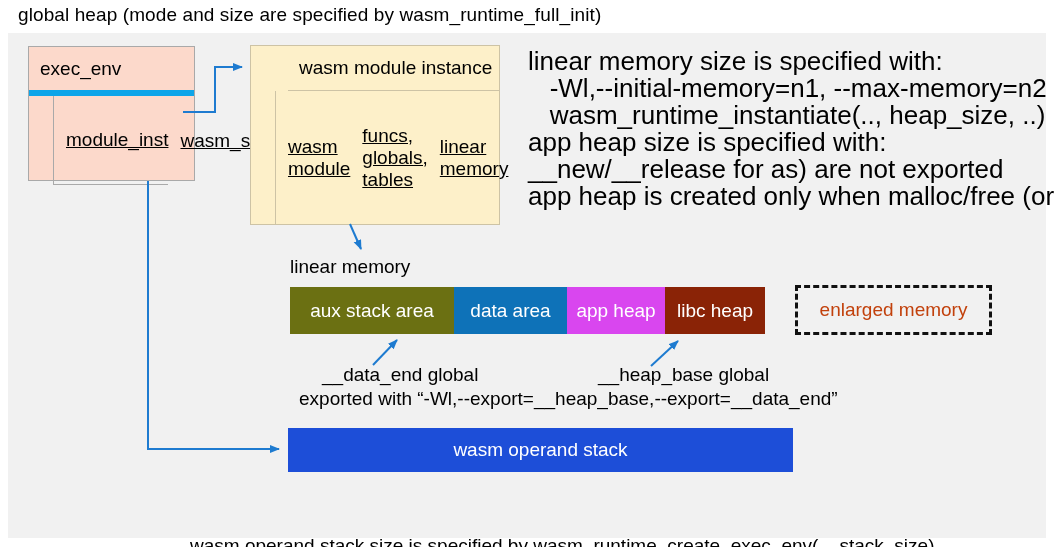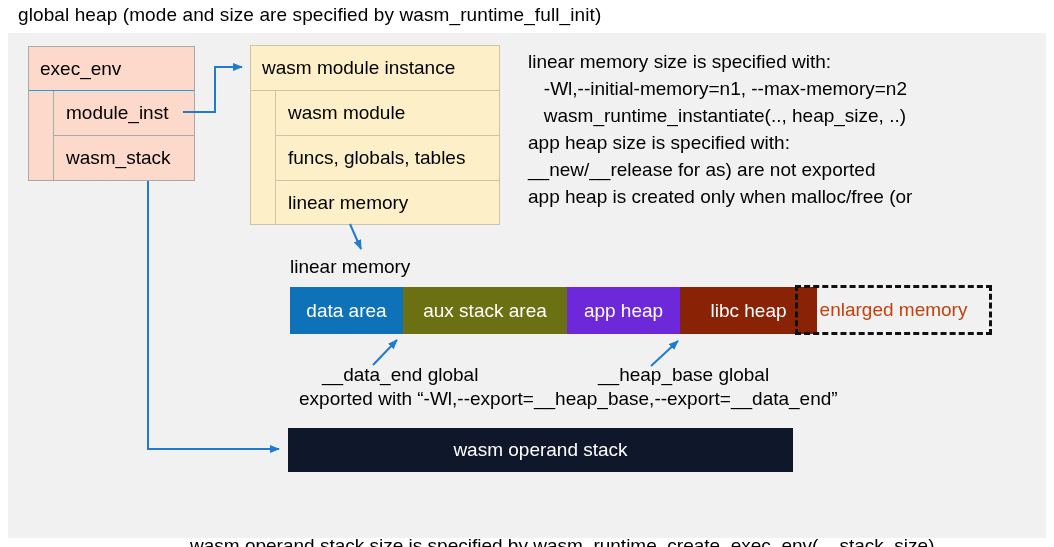--- a/index.html
+++ b/index.html
@@ -7,56 +7,56 @@
   .page { position:relative; width:1054px; height:547px; background:#fff; overflow:hidden;padding-left:44px; }
 
   .title { position:absolute; left:18px; top:4px; font-size:19px; font-weight:500; letter-spacing:0.1px; }
 
   .panel { position:absolute; left:8px; top:33px; width:1038px; height:505px; background:#f1f1f1; }
 
   
   .struct { position:absolute; box-sizing:border-box; font-size:19px; }
   .exec-env { left:28px; top:46px; width:167px; height:135px; background:#fcd9cb; border:1px solid #a9a9a9; }
   .mod-inst { left:250px; top:45px; width:250px; height:180px; background:#fdf0c9; border:1px solid #cdc3a5; }
-  .exec-env .struct-header { height:43px; line-height:43px; padding-left:11px; border-bottom:1px solid #0ea5e9; }
-  .mod-inst .struct-header { height:44px; line-height:44px; padding-left:11px; border-bottom:1px solid #cdc3a5; }
+  .exec-env .struct-header { height:43px; line-height:43px; padding-left:11px; border-bottom:6px solid #0ea5e9; }
+  .mod-inst .struct-header { height:44px; line-height:44px; padding-left:11px; border-bottom:1px solid #cdc3a5;margin-left:37px; }
   .struct-body { display:flex; height:calc(100% - 44px); }
   .exec-env .struct-body { height:calc(100% - 44px); }
   .gutter { width:24px; flex:0 0 24px; }
   .exec-env .gutter { border-right:1px solid #a9a9a9; }
   .mod-inst .gutter { border-right:1px solid #cdc3a5; }
-  .rows { flex:1; display:flex; flex-direction:column; }
+  .rows { flex:1; display:flex; flex-direction:row;text-decoration:underline; }
   .row { flex:1; display:flex; align-items:center; padding-left:12px; }
   .exec-env .row { border-bottom:1px solid #a9a9a9; }
   .mod-inst .row { border-bottom:1px solid #cdc3a5; }
   .row.last { border-bottom:none; }
 
   
-  .notes-right { position:absolute; left:528px; top:48px; font-size:19px; line-height:27px; }
+  .notes-right { position:absolute; left:528px; top:48px; font-size:26px; line-height:27px; }
   .notes-right div { white-space:pre; }
 
   .lm-label { position:absolute; left:290px; top:256px; font-size:19px; }
 
   
   .lm-bar { position:absolute; left:290px; top:287px; height:47px; display:flex; }
   .seg { display:flex; align-items:center; justify-content:center; color:#fff; font-size:19px; white-space:nowrap; }
   .seg-data { width:113px; background:#0e72b8; }
   .seg-aux  { width:164px; background:#6b7012; }
-  .seg-app  { width:113px; background:#6d28d9; }
-  .seg-libc { width:137px; background:#8a2306; }
+  .seg-app  { width:98px; background:#d946ef; }
+  .seg-libc { width:100px; background:#8a2306; }
 
   .enlarged { position:absolute; left:795px; top:285px; width:191px; height:44px; border:3px dashed #111;
               display:flex; align-items:center; justify-content:center; color:#c2410c; font-size:19px; }
 
   .ann { position:absolute; font-size:19px; white-space:pre; }
   .ann-dataend { left:322px; top:364px; }
   .ann-heapbase { left:598px; top:364px; }
   .ann-exported { left:299px; top:388px; }
 
-  .operand-bar { position:absolute; left:288px; top:428px; width:505px; height:44px; background:#0f172a;
+  .operand-bar { position:absolute; left:288px; top:428px; width:505px; height:44px; background:#1d4ed8;
                  color:#fff; font-size:19px; display:flex; align-items:center; justify-content:center; }
 
   .notes-bottom { position:absolute; left:190px; top:481px; font-size:19px; line-height:26px; white-space:pre; }
 
   .overlay { position:absolute; left:0; top:0; width:1054px; height:547px; pointer-events:none; }
 </style>
 </head>
 <body>
 
 <div class="page">
@@ -93,22 +93,22 @@
     <div>   -Wl,--initial-memory=n1, --max-memory=n2</div>
     <div>   wasm_runtime_instantiate(.., heap_size, ..)</div>
     <div>app heap size is specified with:</div>
     <div>__new/__release for as) are not exported</div>
     <div>app heap is created only when malloc/free (or</div>
   </div>
 
   <div class="lm-label">linear memory</div>
 
   <div class="lm-bar">
+    <div class="seg seg-aux">aux stack area</div>
     <div class="seg seg-data">data area</div>
-    <div class="seg seg-aux">aux stack area</div>
     <div class="seg seg-app">app heap</div>
     <div class="seg seg-libc">libc heap</div>
   </div>
   <div class="enlarged">enlarged memory</div>
 
   <div class="ann ann-dataend">__data_end global</div>
   <div class="ann ann-exported">exported with “-Wl,--export=__heap_base,--export=__data_end”</div>
   <div class="ann ann-heapbase">__heap_base global</div>
 
   <div class="operand-bar">wasm operand stack</div>

